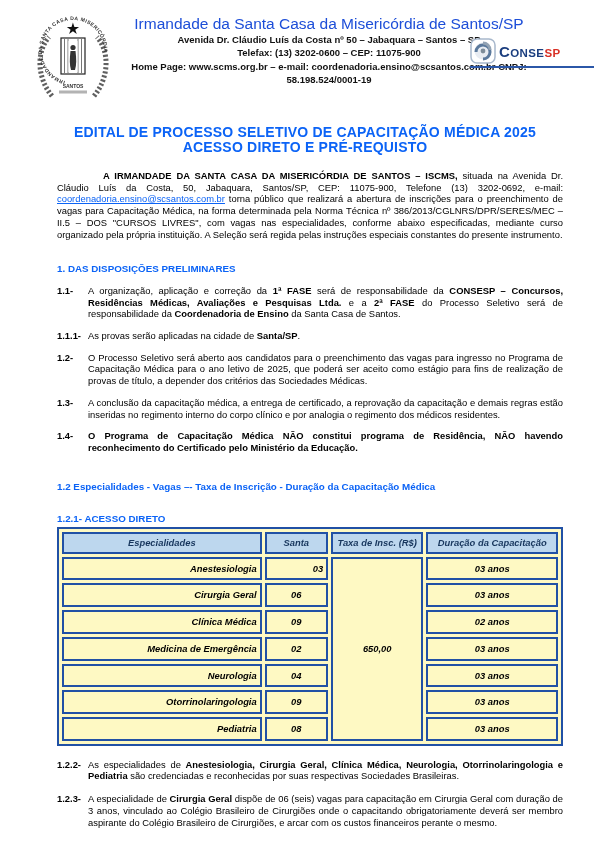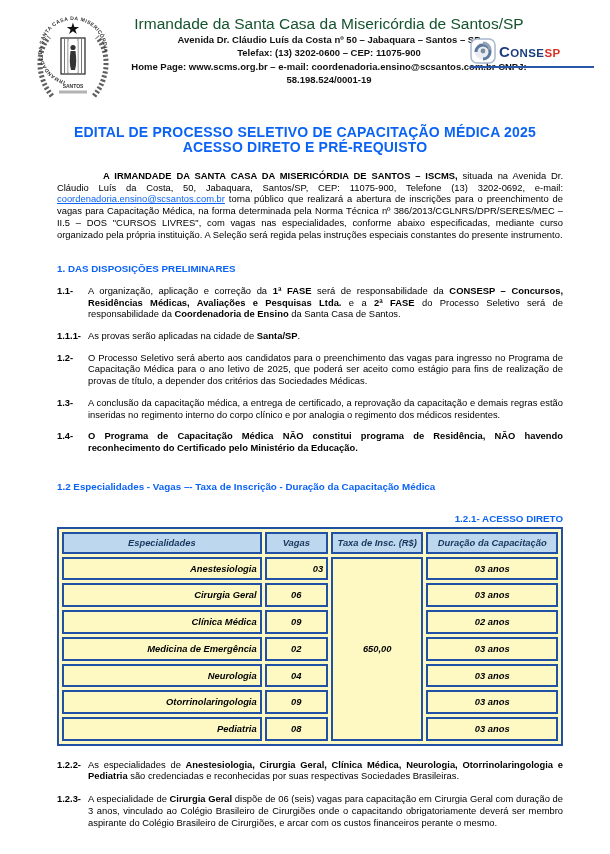--- a/index.html
+++ b/index.html
@@ -7,21 +7,21 @@
   body {
     width: 610px; height: 854px; margin: 0 auto; overflow: hidden;
     font-family: "Liberation Sans", sans-serif; color: #000;
   }
   .page { position: relative; width: 610px; height: 854px; background: #fff; }
 
   
   .header { position: relative; height: 104px; }
   .crest { position: absolute; left: 30px; top: 8px; width: 86px; height: 96px; }
   .header-center { padding: 14px 70px 0 118px; text-align: center; }
-  .org-name { font-size: 15.5px; line-height: 19px; font-weight: 400; color: #14532d; }
+  .org-name { font-size: 15.5px; line-height: 19px; font-weight: 400; color: #1d4ed8; }
   .header-line { font-size: 9.5px; font-weight: bold; line-height: 13.4px; color: #111; }
 
   .consesp-logo { position: absolute; right: 16px; top: 38px; width: 124px; }
   .consesp-row { display: flex; align-items: center; gap: 3px; }
   .consesp-text { font-weight: bold; color: #1B3E7F; font-size: 11.5px; letter-spacing: 0.4px; white-space: nowrap; }
   .consesp-text .big { font-size: 15px; }
   .consesp-text .red { color: #D93025; }
   .consesp-underline { height: 2px; background: #2B57A8; margin-top: 2px; }
 
   
@@ -33,21 +33,21 @@
   .intro { margin-top: 15px; text-indent: 46px; }
   .b { font-weight: bold; }
   a.link { text-decoration: underline; cursor: pointer; }
 
   .sec-heading { margin-top: 23px; font-weight: bold; font-size: 9.8px; text-align: left; }
   .item { display: flex; margin-top: 10px; }
   .item-num { flex: 0 0 31px; font-weight: bold; text-align: left; }
   .item-body { flex: 1; text-align: justify; }
 
   .heading-12 { margin-top: 27px; }
-  .heading-121 { margin-top: 21px; text-align: right; }
+  .heading-121 { margin-top: 21px; }
 
   
   table.spec-table {
     width: 100%; margin-top: 2px; background: #fef9c3;
     border-collapse: separate; border-spacing: 3px;
     table-layout: fixed;
     font-style: italic;
   }
   .spec-table th, .spec-table td { border: 2px solid; font-size: 9.4px; }
   .spec-table th {
@@ -159,21 +159,21 @@
     <table class="spec-table" style="border: 2px solid rgb(33, 81, 165);">
       <colgroup>
           <col style="width:41%">
           <col style="width:13%">
           <col style="width:19%">
           <col style="width:27%">
         </colgroup>
       <thead>
         <tr>
           <th style="border-color: rgb(33, 81, 165); background: rgb(189, 215, 238); color: rgb(23, 54, 93);">Especialidades</th>
-          <th style="border-color: rgb(33, 81, 165); background: rgb(189, 215, 238); color: rgb(23, 54, 93);">Vagas</th>
+          <th style="border-color: rgb(33, 81, 165); background: rgb(189, 215, 238); color: rgb(23, 54, 93);">Santa</th>
           <th style="border-color: rgb(33, 81, 165); background: rgb(189, 215, 238); color: rgb(23, 54, 93);">Taxa de Insc. (R$)</th>
           <th style="border-color: rgb(33, 81, 165); background: rgb(189, 215, 238); color: rgb(23, 54, 93);">Duração da Capacitação</th>
         </tr>
       </thead>
       <tbody>
           <tr>
             <td class="spec" style="border-color: rgb(33, 81, 165);">Anestesiologia</td>
             <td class="num" style="border-color: rgb(33, 81, 165); padding-left: 46px;">03</td>
             <td class="fee" rowspan="7" style="border-color: rgb(33, 81, 165);">650,00</td>
             <td class="num" style="border-color: rgb(33, 81, 165);">03 anos</td>

